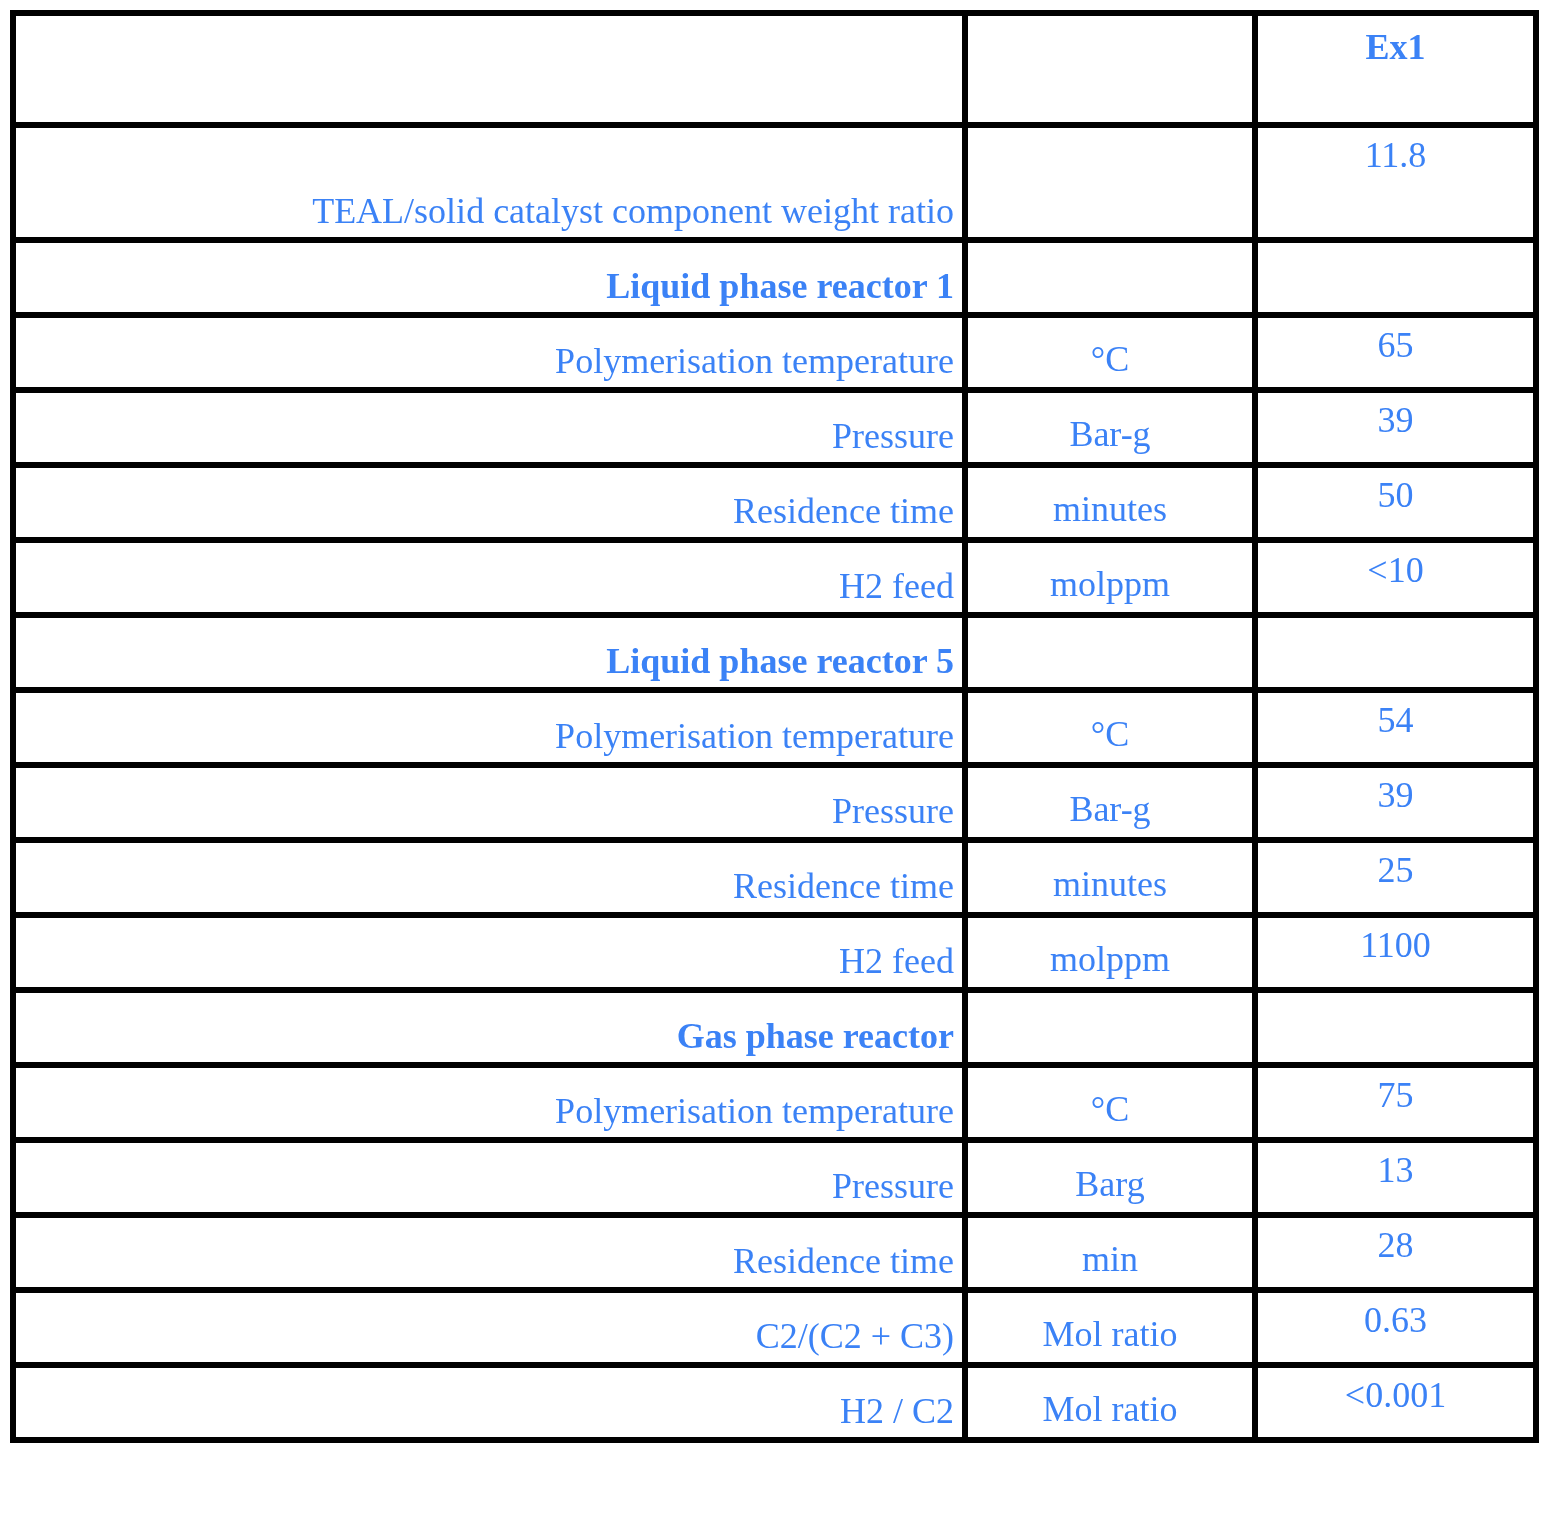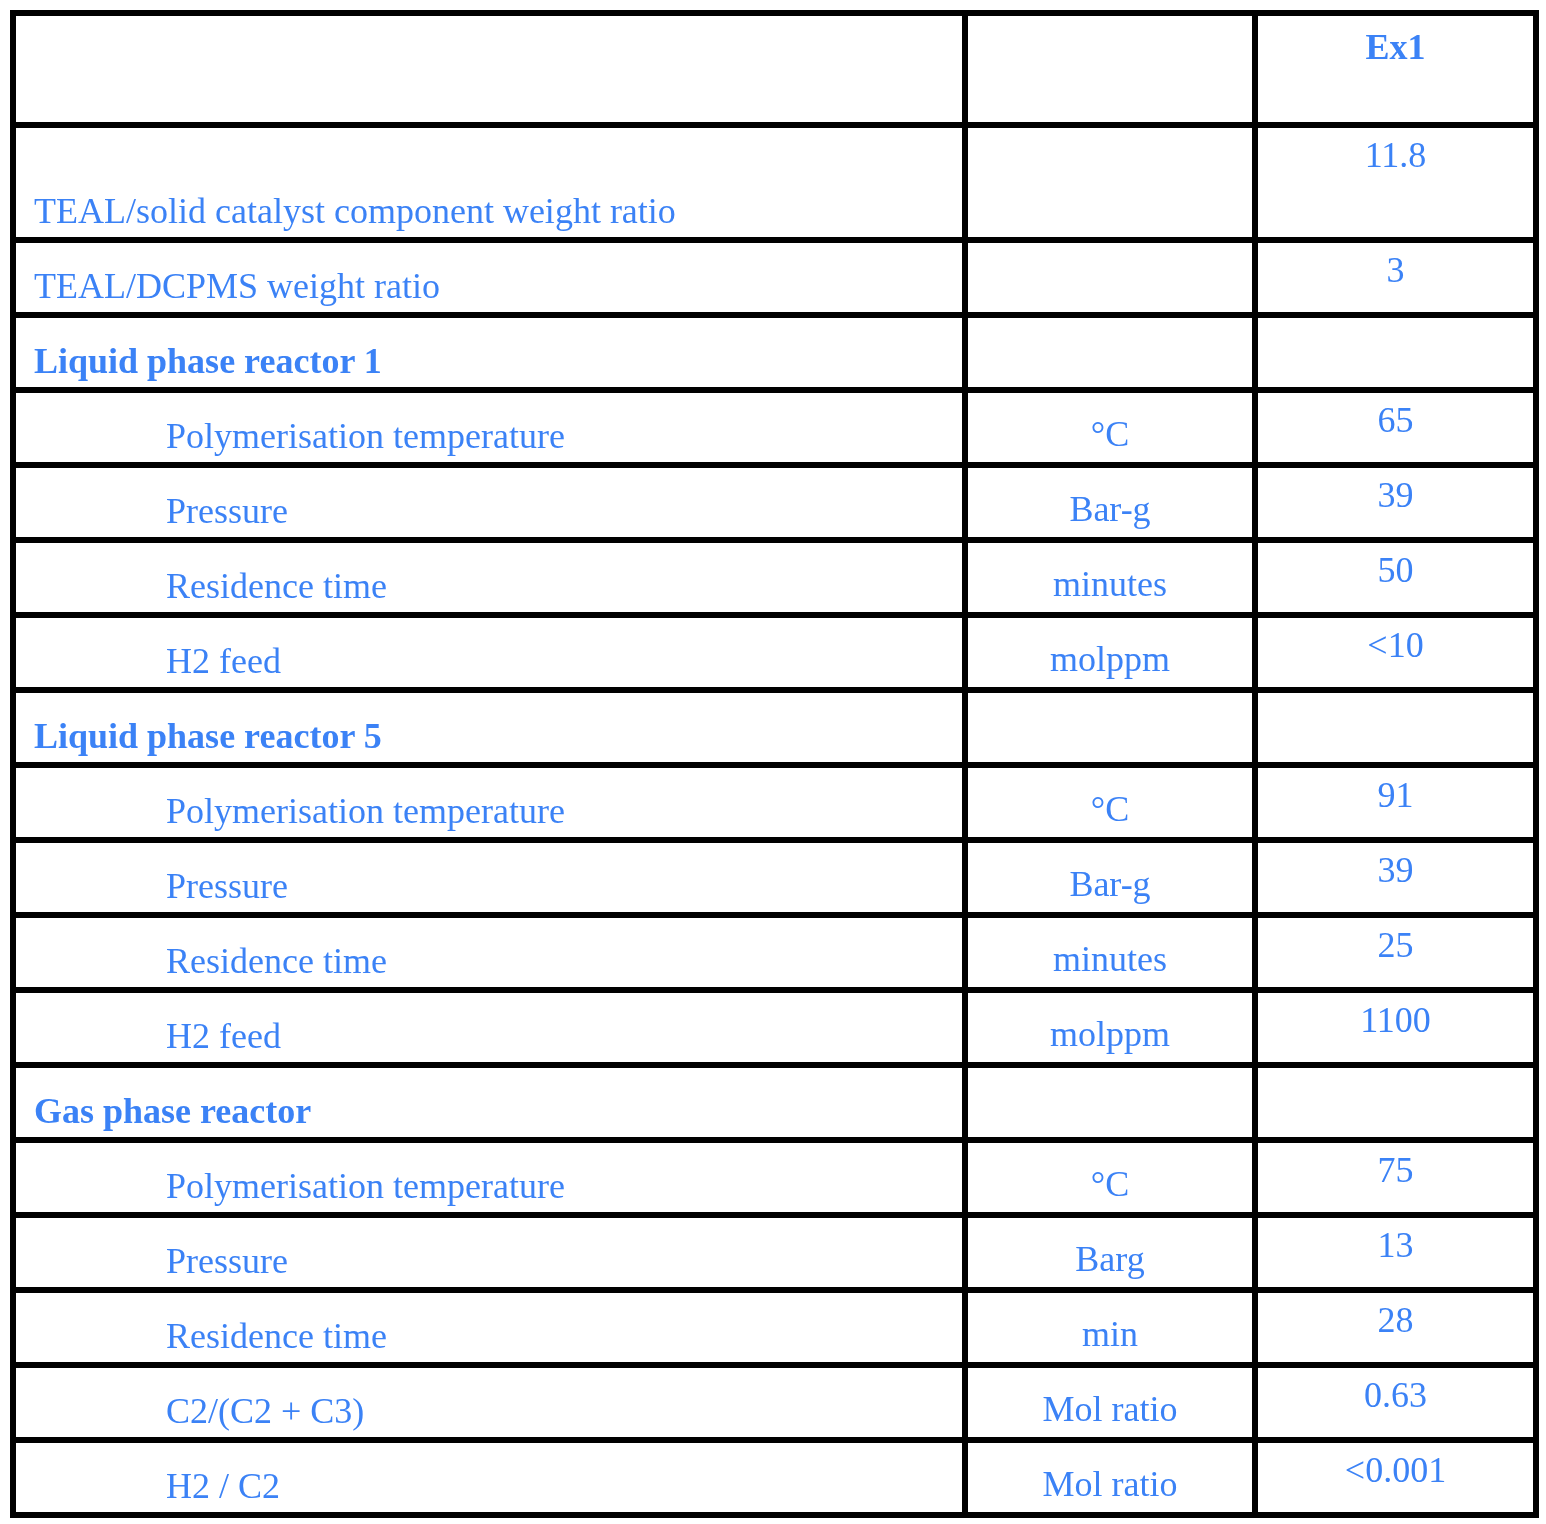--- a/index.html
+++ b/index.html
@@ -31,21 +31,21 @@
   td {
     border: 6px solid #000000;
     padding: 0;
     overflow: hidden;
   }
   tbody tr { height: 75px; }
   tr.header-row { height: 112px; }
   tr.tall { height: 115px; }
   .label-cell {
     vertical-align: bottom;
-    text-align: left;
+    text-align: right;
     padding: 4px 8px 6px 18px;
     white-space: nowrap;
   }
   tr.sub .label-cell { padding-left: 150px; }
   tr.section .label-cell { font-weight: bold; }
   .unit-cell {
     vertical-align: bottom;
     text-align: center;
     padding: 4px 4px 8px 4px;
     white-space: nowrap;
@@ -75,25 +75,20 @@
       <tr class="header-row">
         <td class="label-cell"></td>
         <td class="unit-cell"></td>
         <td class="value-cell">Ex1</td>
       </tr>
     <tr class="plain tall">
           <td class="label-cell">TEAL/solid catalyst component weight ratio</td>
           <td class="unit-cell"></td>
           <td class="value-cell">11.8</td>
         </tr>
-        <tr class="plain">
-          <td class="label-cell">TEAL/DCPMS weight ratio</td>
-          <td class="unit-cell"></td>
-          <td class="value-cell">3</td>
-        </tr>
         <tr class="section">
           <td class="label-cell">Liquid phase reactor 1</td>
           <td class="unit-cell"></td>
           <td class="value-cell"></td>
         </tr>
         <tr class="sub">
           <td class="label-cell">Polymerisation temperature</td>
           <td class="unit-cell">°C</td>
           <td class="value-cell">65</td>
         </tr>
@@ -113,21 +108,21 @@
           <td class="value-cell">&lt;10</td>
         </tr>
         <tr class="section">
           <td class="label-cell">Liquid phase reactor 5</td>
           <td class="unit-cell"></td>
           <td class="value-cell"></td>
         </tr>
         <tr class="sub">
           <td class="label-cell">Polymerisation temperature</td>
           <td class="unit-cell">°C</td>
-          <td class="value-cell">91</td>
+          <td class="value-cell">54</td>
         </tr>
         <tr class="sub">
           <td class="label-cell">Pressure</td>
           <td class="unit-cell">Bar-g</td>
           <td class="value-cell">39</td>
         </tr>
         <tr class="sub">
           <td class="label-cell">Residence time</td>
           <td class="unit-cell">minutes</td>
           <td class="value-cell">25</td>

